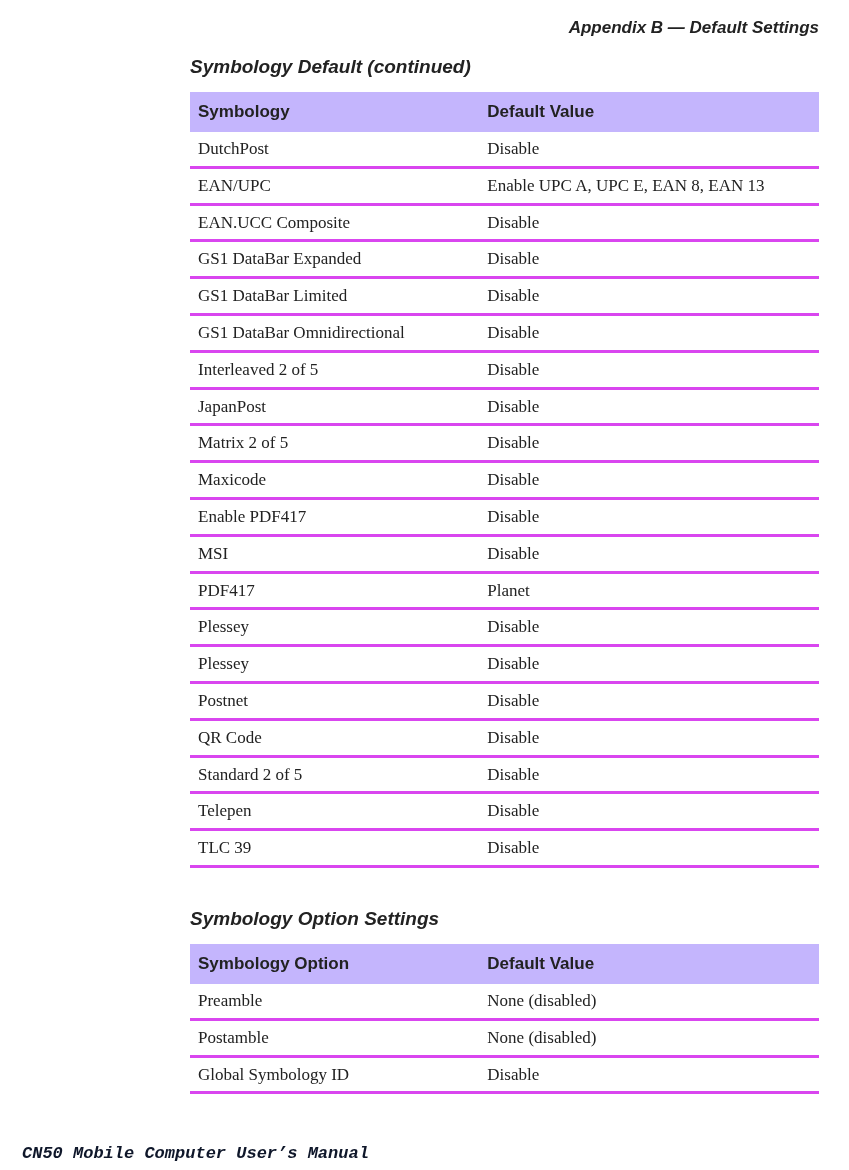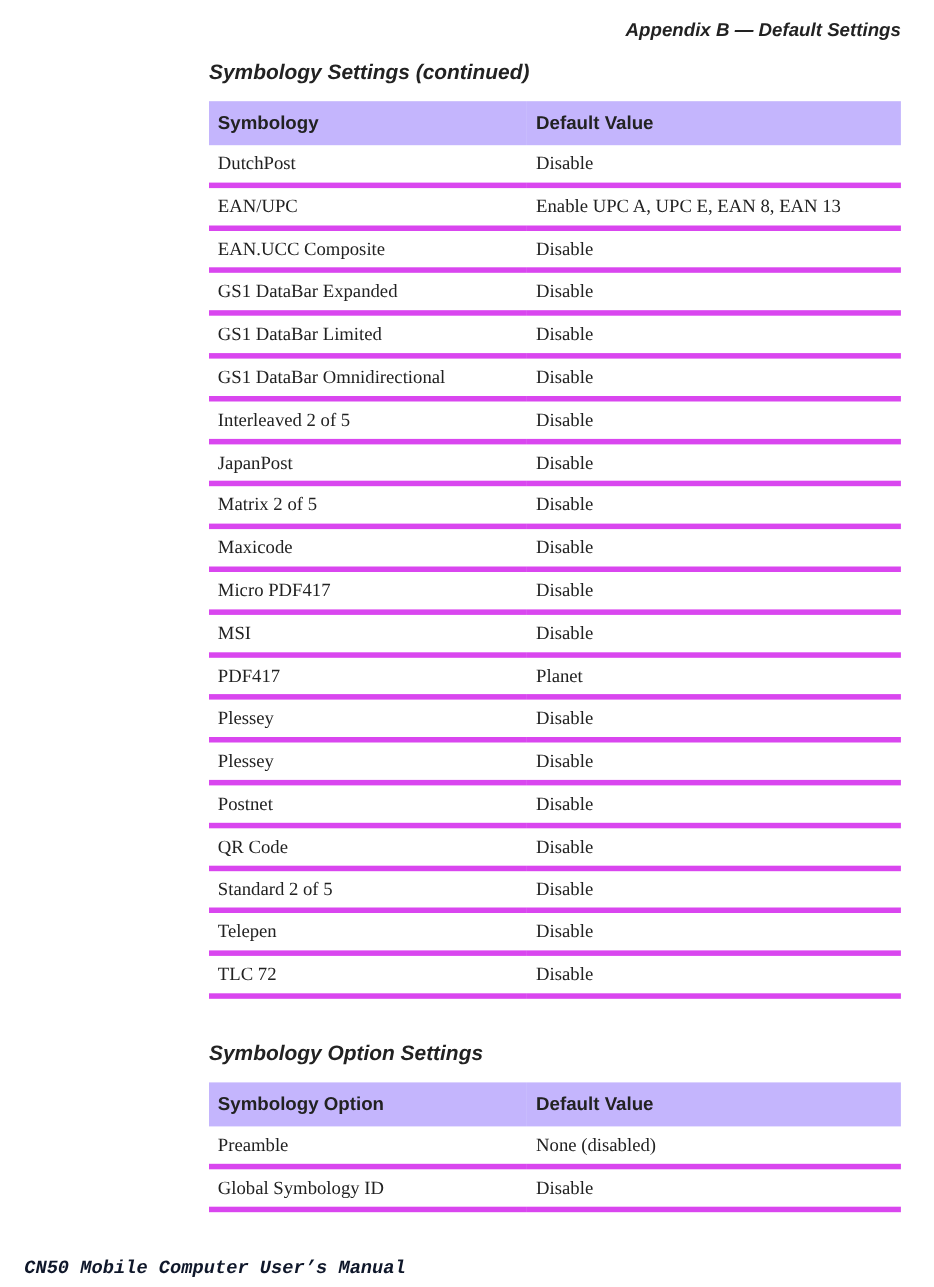--- a/index.html
+++ b/index.html
@@ -48,21 +48,21 @@
     font-weight: 700;
     font-size: 17px;
     padding: 10px 10px 10px 8px;
     border: none;
   }
   table.settings thead th:first-child {
     width: 46%;
   }
   table.settings tbody td {
     padding: 5px 8px 5px 8px;
-    border-bottom: 5px solid #d946ef;
+    border-bottom: 3px solid #d946ef;
     vertical-align: top;
     font-family: Georgia, 'Times New Roman', serif;
     font-size: 17px;
     color: #222;
     line-height: 1.4;
   }
   .footer {
     position: absolute;
     bottom: 7px;
     left: 22px;
@@ -75,21 +75,21 @@
 </style>
 </head>
 <body>
 
 <div class="header">
   <span>Appendix B — Default Settings</span>
 </div>
 
 <div class="content">
 
-  <div class="section-title">Symbology Settings (continued)</div>
+  <div class="section-title">Symbology Default (continued)</div>
 
   <table class="settings">
     <thead>
       <tr>
         <th>Symbology</th>
         <th>Default Value</th>
       </tr>
     </thead>
     <tbody id="tbody1">
         <tr>
@@ -126,21 +126,21 @@
         </tr>
         <tr>
           <td>Matrix 2 of 5</td>
           <td>Disable</td>
         </tr>
         <tr>
           <td>Maxicode</td>
           <td>Disable</td>
         </tr>
         <tr>
-          <td>Micro PDF417</td>
+          <td>Enable PDF417</td>
           <td>Disable</td>
         </tr>
         <tr>
           <td>MSI</td>
           <td>Disable</td>
         </tr>
         <tr>
           <td>PDF417</td>
           <td>Planet</td>
         </tr>
@@ -162,41 +162,45 @@
         </tr>
         <tr>
           <td>Standard 2 of 5</td>
           <td>Disable</td>
         </tr>
         <tr>
           <td>Telepen</td>
           <td>Disable</td>
         </tr>
         <tr>
-          <td>TLC 72</td>
+          <td>TLC 39</td>
           <td>Disable</td>
         </tr>
       </tbody>
   </table>
 
   <div class="section-title second">Symbology Option Settings</div>
 
   <table class="settings">
     <thead>
       <tr>
         <th>Symbology Option</th>
         <th>Default Value</th>
       </tr>
     </thead>
     <tbody id="tbody2">
         <tr>
           <td>Preamble</td>
           <td>None (disabled)</td>
         </tr>
         <tr>
+          <td>Postamble</td>
+          <td>None (disabled)</td>
+        </tr>
+        <tr>
           <td>Global Symbology ID</td>
           <td>Disable</td>
         </tr>
       </tbody>
   </table>
 
 </div>
 
 <div class="footer">
   <span>CN50 Mobile Computer User’s Manual</span>

